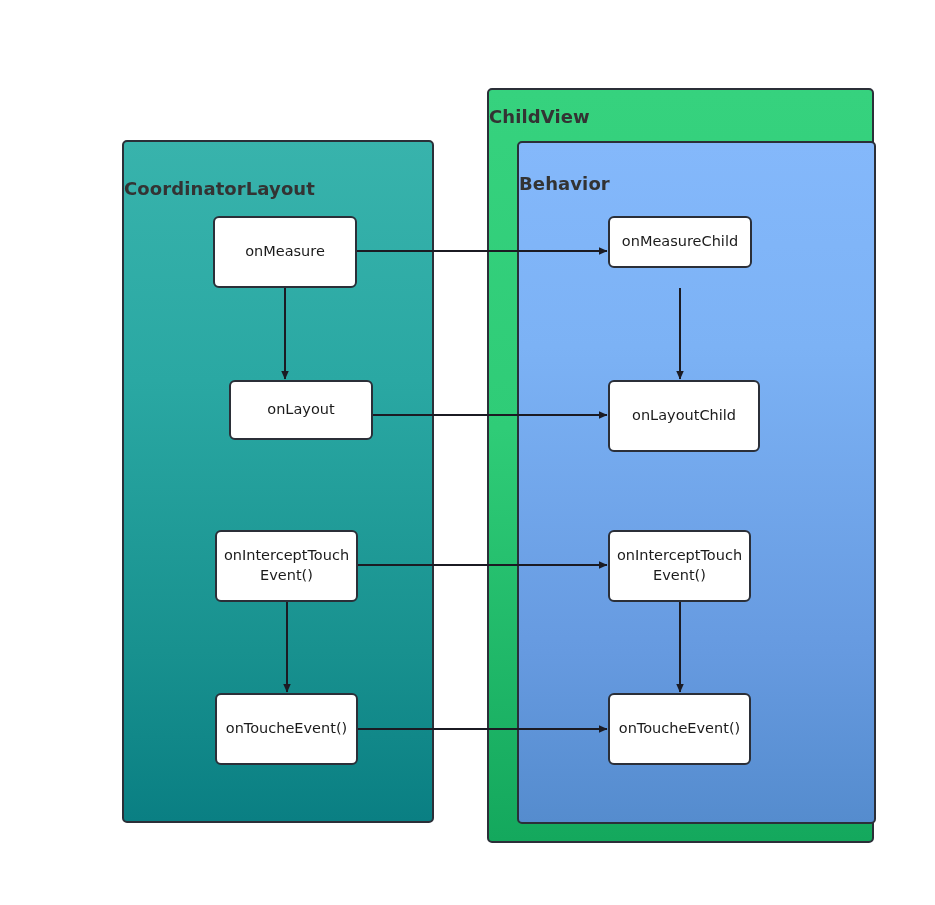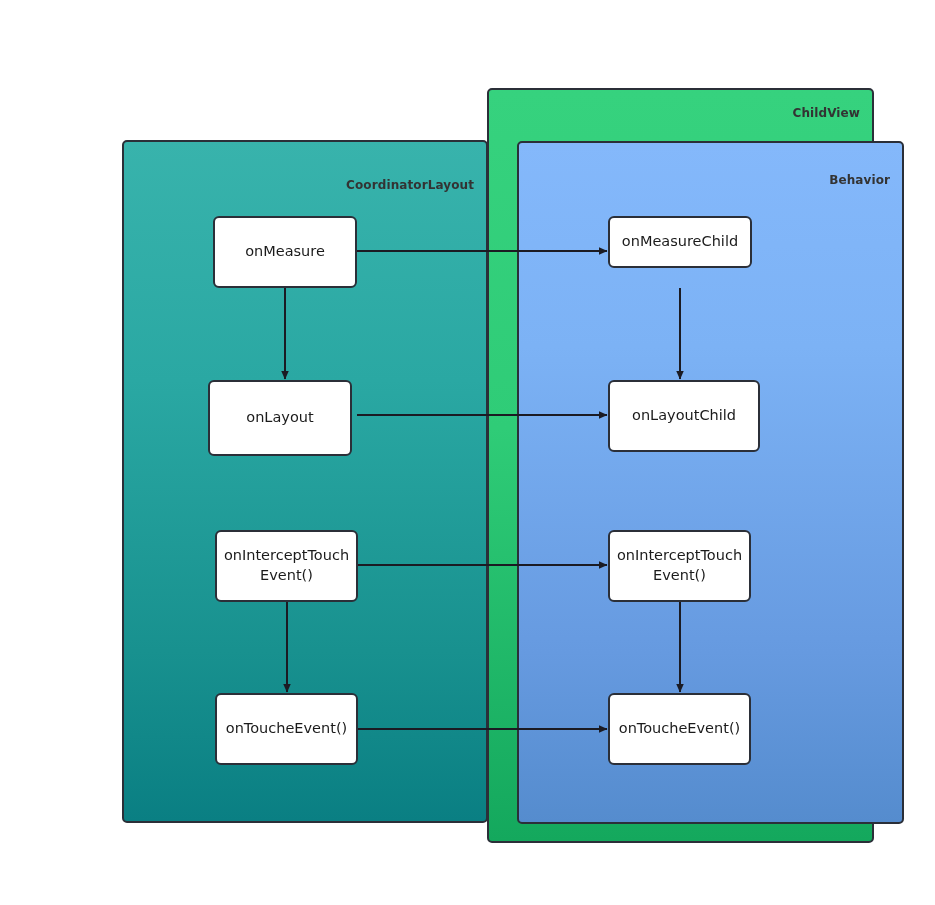--- a/index.html
+++ b/index.html
@@ -25,51 +25,51 @@
   
   .panel {
     position: absolute;
     border: 2px solid #2b2f38;
     border-radius: 5px;
     box-sizing: border-box;
   }
   .panel-title {
     position: absolute;
     left: 0;
-    right: 12px;
-    text-align: right;
+    right: 0;
+    text-align: left;
     font-weight: bold;
-    font-size: 12px;
+    font-size: 18px;
     color: #333333;
     letter-spacing: 0.1px;
     white-space: nowrap;
   }
 
   #coordinator-panel {
     left: 122px;
     top: 140px;
-    width: 366px;
+    width: 312px;
     height: 683px;
     background: linear-gradient(180deg, #38b3ac 0%, #2aa8a3 35%, #18918f 75%, #0a7f83 100%);
   }
   #coordinator-panel .panel-title { top: 36px; }
 
   #childview-panel {
     left: 487px;
     top: 88px;
     width: 387px;
     height: 755px;
     background: linear-gradient(180deg, #36d27e 0%, #2fcc77 45%, #14a85d 100%);
   }
   #childview-panel .panel-title { top: 16px; }
 
   #behavior-panel {
     left: 517px;
     top: 141px;
-    width: 387px;
+    width: 359px;
     height: 683px;
     background: linear-gradient(180deg, #84b8fb 0%, #7cb2f5 30%, #669ae0 75%, #558cce 100%);
   }
   #behavior-panel .panel-title { top: 30px; }
 
   
   .node {
     position: absolute;
     background: #ffffff;
     border: 2px solid #2b2f38;
@@ -81,21 +81,21 @@
     text-align: center;
     font-size: 14.5px;
     color: #1b1b1b;
     line-height: 1.35;
     padding: 2px 6px;
     z-index: 5;
   }
 
   
   #node-onmeasure      { left: 213px; top: 216px; width: 144px; height: 72px; }
-  #node-onlayout       { left: 208px; top: 380px; width: 144px; height: 76px; }
+  #node-onlayout       { left: 229px; top: 380px; width: 144px; height: 60px; }
   #node-oninterceptl   { left: 215px; top: 530px; width: 143px; height: 72px; }
   #node-ontouchel      { left: 215px; top: 693px; width: 143px; height: 72px; }
 
   
   #node-onmeasurechild { left: 608px; top: 216px; width: 144px; height: 52px; }
   #node-onlayoutchild  { left: 608px; top: 380px; width: 152px; height: 72px; }
   #node-oninterceptr   { left: 608px; top: 530px; width: 143px; height: 72px; }
   #node-ontoucher      { left: 608px; top: 693px; width: 143px; height: 72px; }
 
   

